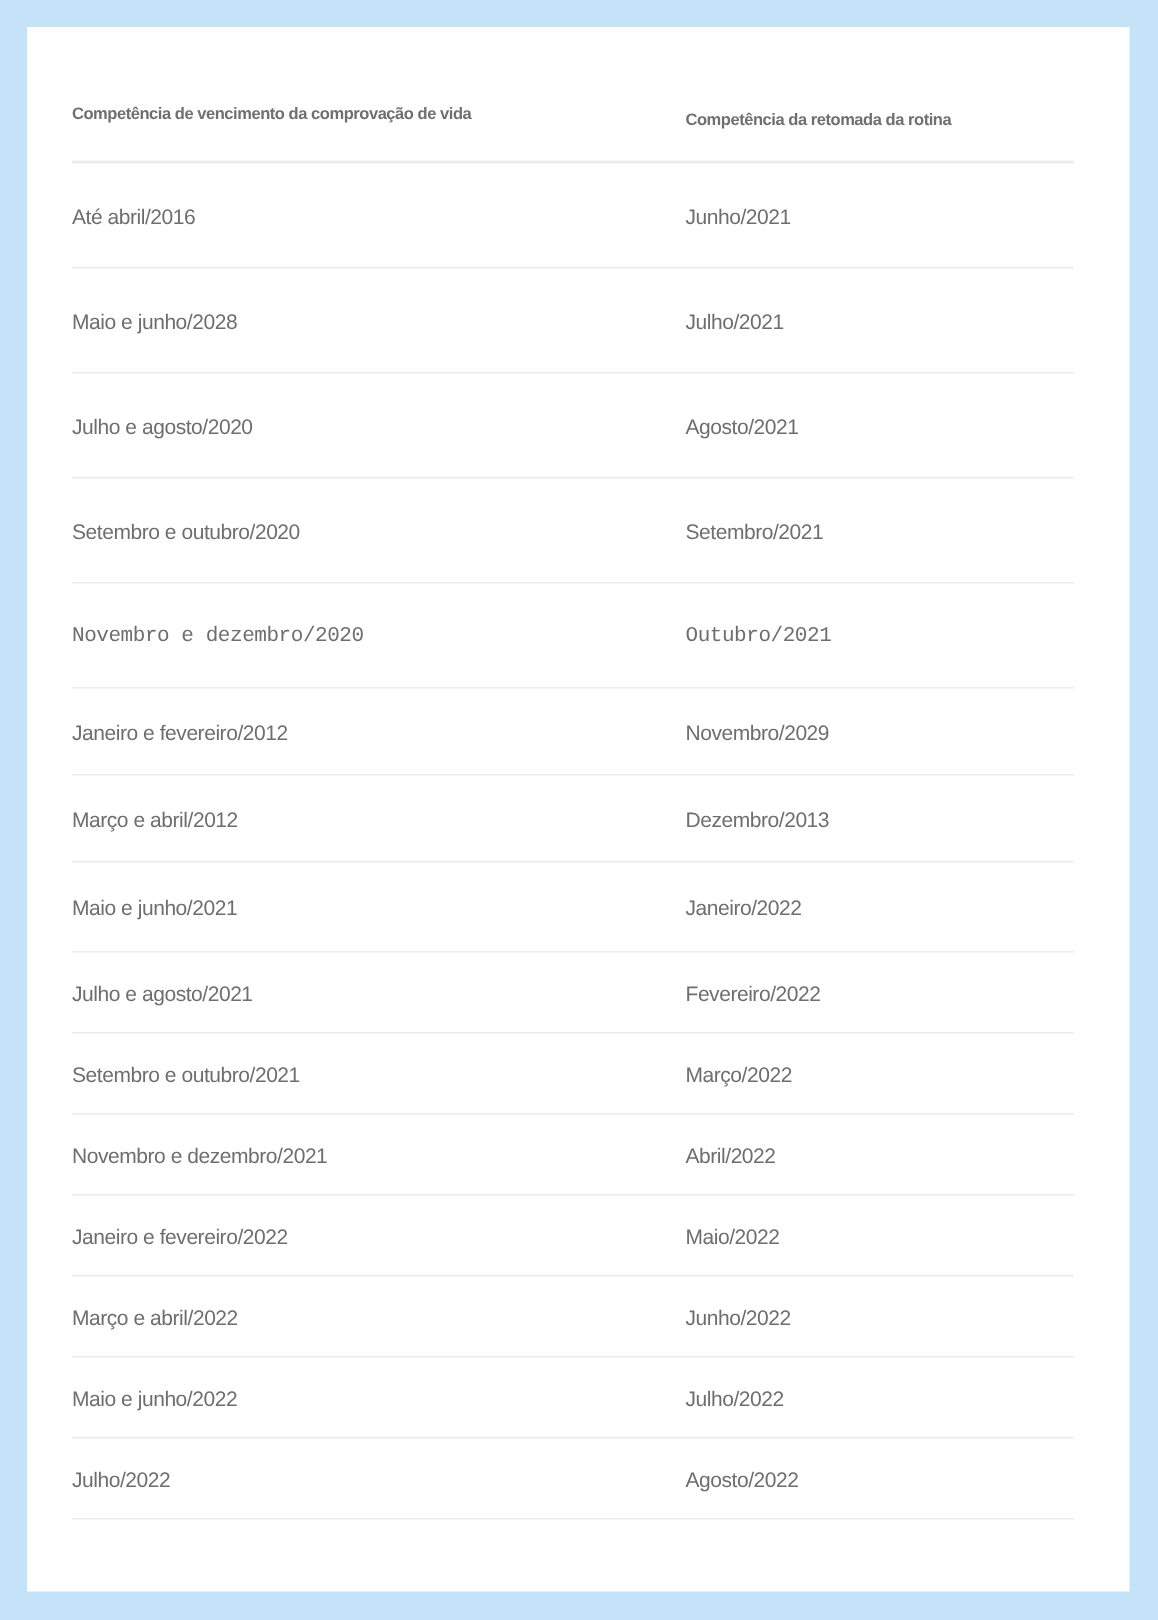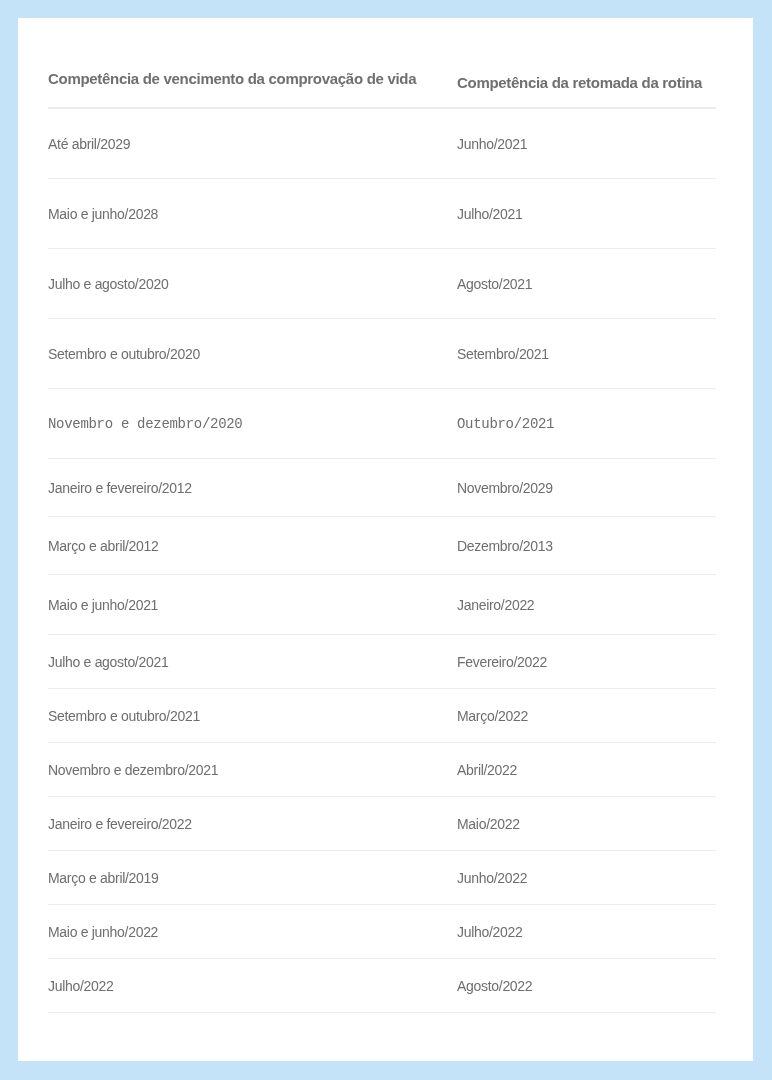--- a/index.html
+++ b/index.html
@@ -8,21 +8,21 @@
     .card {
       position: absolute; left: 18px; top: 18px; width: 735px; height: 1043px;
       background: #ffffff;
     }
     .tbl { position: absolute; left: 30px; top: 0; width: 668px; }
     .hdr {
       position: absolute; left: 0; top: 0; width: 668px; height: 91px;
       border-bottom: 2px solid #ececec;
     }
     .hdr .c1, .hdr .c2 {
-      position: absolute; font-weight: bold; color: #6f6f6f; font-size: 15px;
+      position: absolute; font-weight: bold; color: #6f6f6f; font-size: 11px;
       letter-spacing: -0.3px; white-space: nowrap;
     }
     .hdr .c1 { left: 0; top: 52px; }
     .hdr .c2 { left: 409px; top: 56px; }
     .row {
       position: absolute; left: 0; width: 668px;
       border-bottom: 1.5px solid #ececec;
       display: flex; align-items: center;
     }
     .row .c1, .row .c2 {
@@ -36,21 +36,21 @@
 <body>
 
 <div class="card">
   <div class="tbl">
     <div class="hdr">
       <span class="c1">Competência de vencimento da comprovação de vida</span>
       <span class="c2">Competência da retomada da rotina</span>
     </div>
 
     <div class="row" style="top:91px;height:70px;">
-      <span class="c1">Até abril/2029</span>
+      <span class="c1">Até abril/2016</span>
       <span class="c2">Junho/2021</span>
     </div>
     <div class="row" style="top:161px;height:70px;">
       <span class="c1">Maio e junho/2028</span>
       <span class="c2">Julho/2021</span>
     </div>
     <div class="row" style="top:231px;height:70px;">
       <span class="c1">Julho e agosto/2020</span>
       <span class="c2">Agosto/2021</span>
     </div>
@@ -84,21 +84,21 @@
     </div>
     <div class="row" style="top:725px;height:54px;">
       <span class="c1">Novembro e dezembro/2021</span>
       <span class="c2">Abril/2022</span>
     </div>
     <div class="row" style="top:779px;height:54px;">
       <span class="c1">Janeiro e fevereiro/2022</span>
       <span class="c2">Maio/2022</span>
     </div>
     <div class="row" style="top:833px;height:54px;">
-      <span class="c1">Março e abril/2019</span>
+      <span class="c1">Março e abril/2022</span>
       <span class="c2">Junho/2022</span>
     </div>
     <div class="row" style="top:887px;height:54px;">
       <span class="c1">Maio e junho/2022</span>
       <span class="c2">Julho/2022</span>
     </div>
     <div class="row" style="top:941px;height:54px;">
       <span class="c1">Julho/2022</span>
       <span class="c2">Agosto/2022</span>
     </div>

